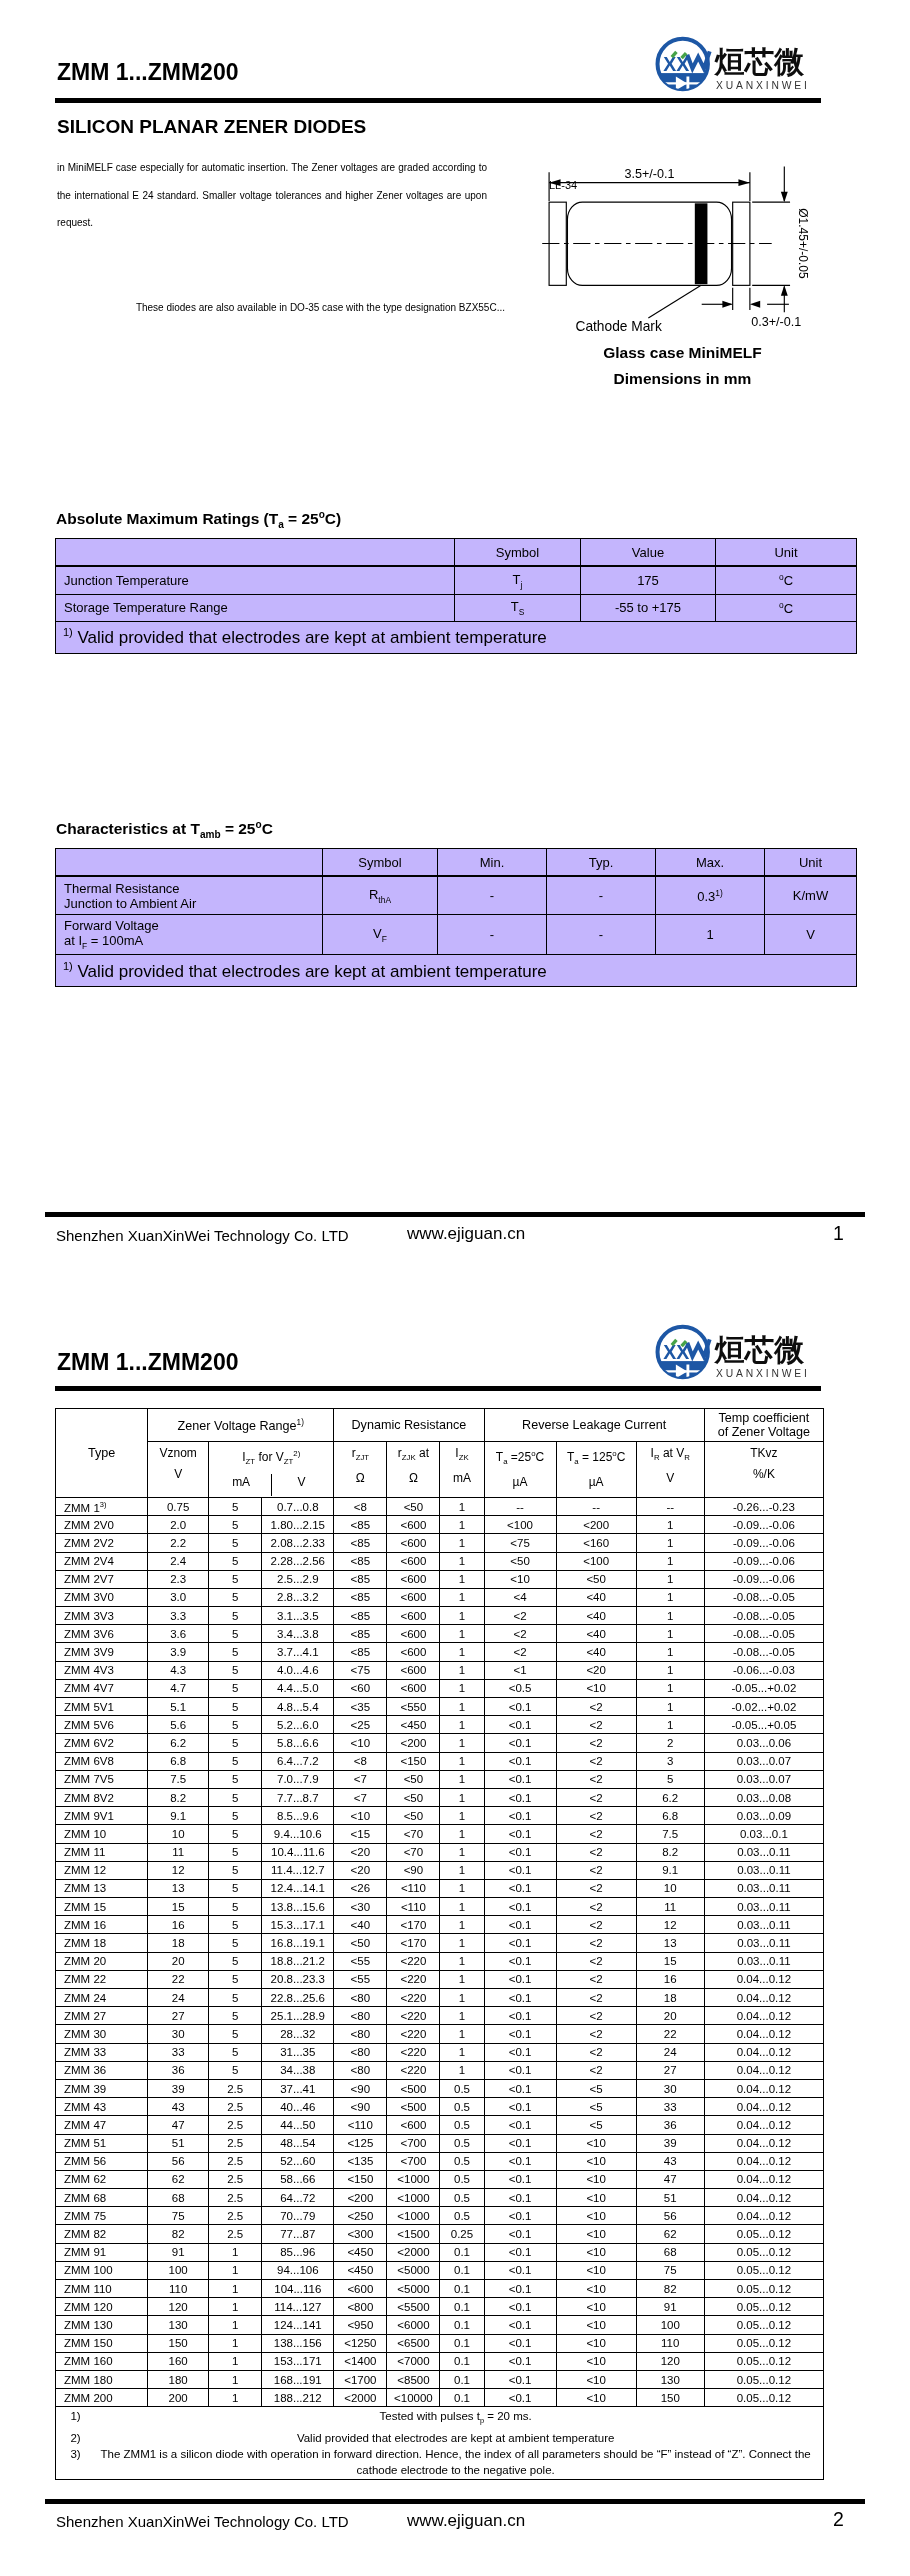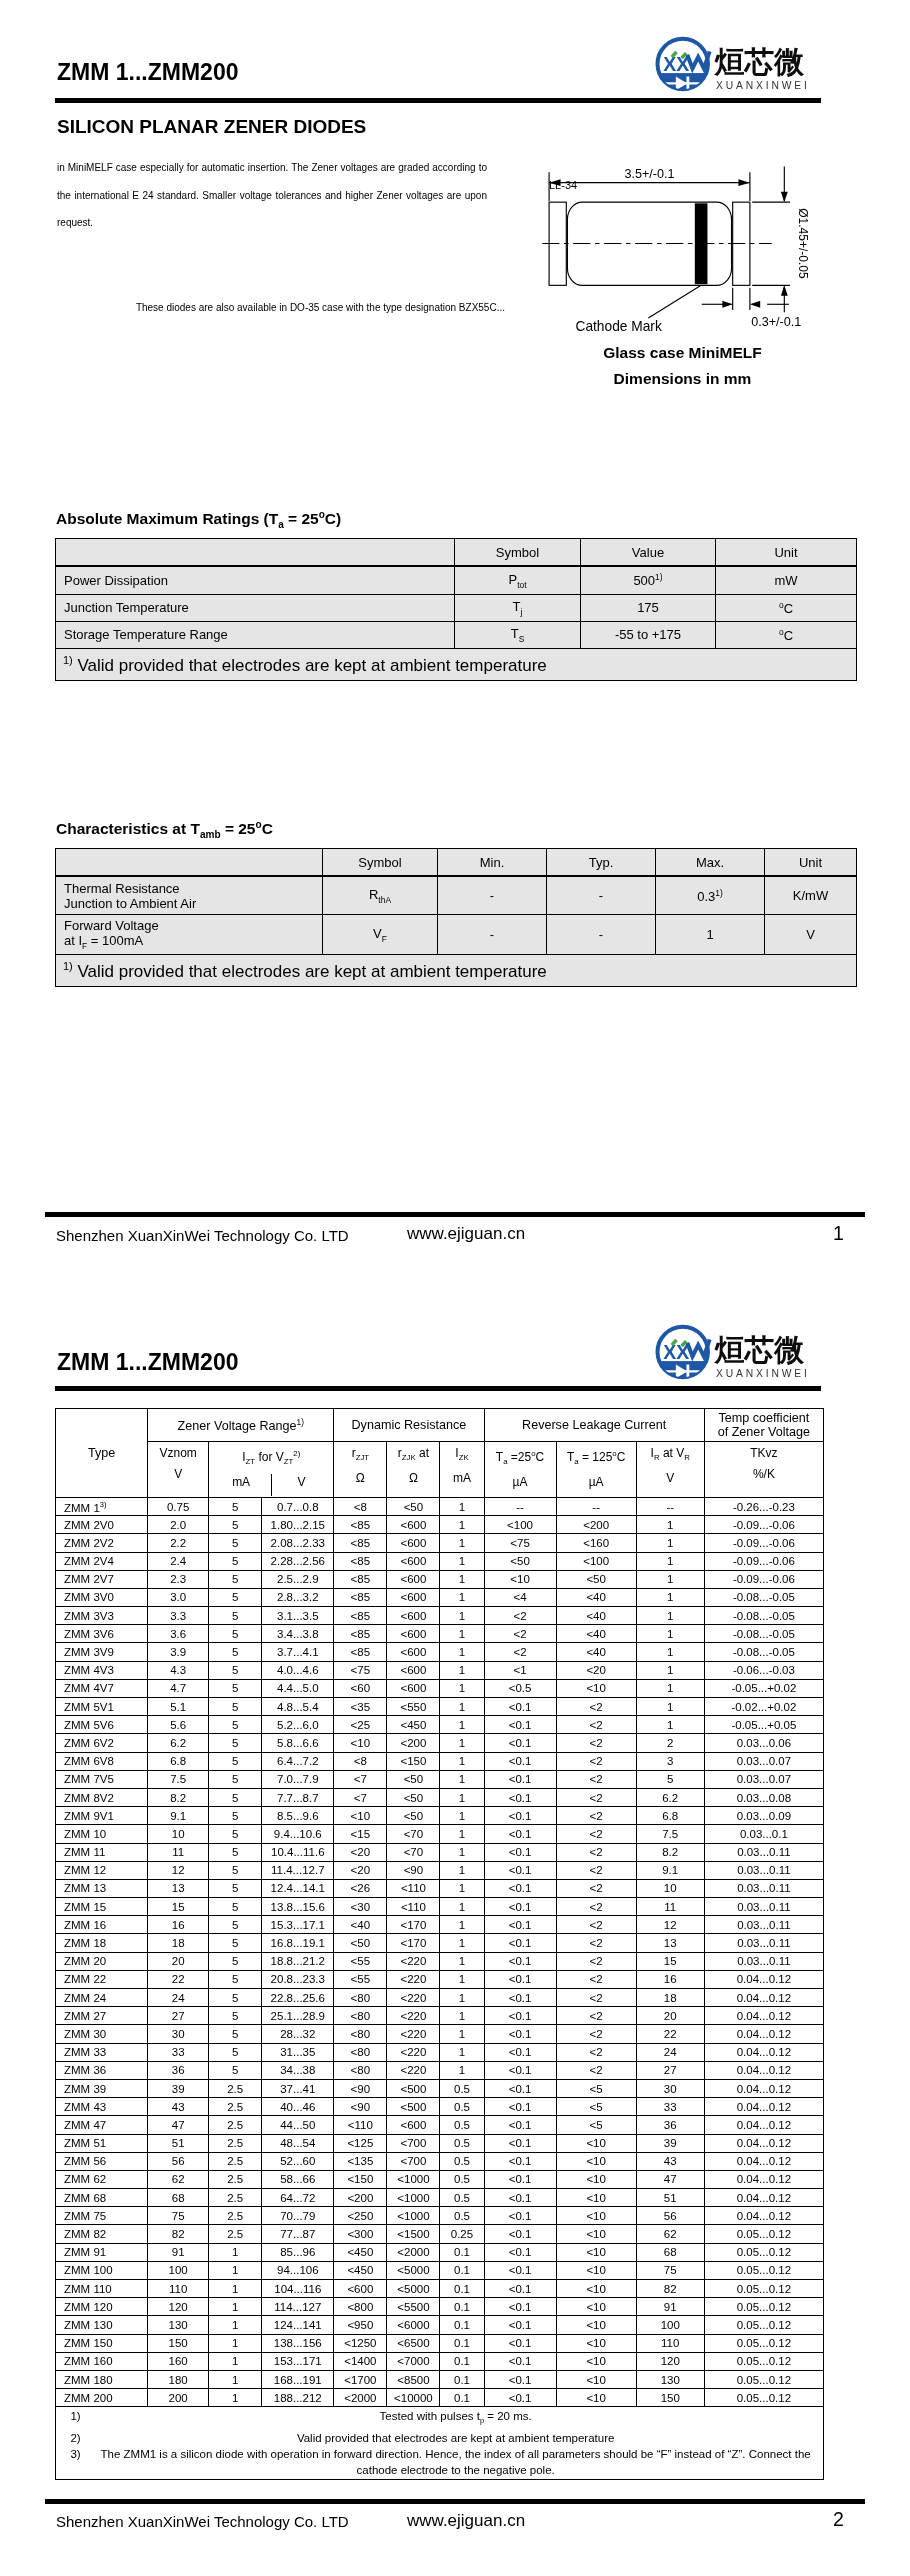--- a/index.html
+++ b/index.html
@@ -10,21 +10,21 @@
   .rule{background:#000;height:5.2px;}
   .h2{font-size:19px;font-weight:bold;}
   .h3{font-size:15.5px;font-weight:bold;}
   .body-text{font-size:10px;line-height:27.5px;text-align:justify;}
   .pkg-label{font-size:11px;margin-top:40px;}
   .caption{font-size:15.5px;font-weight:bold;text-align:center;width:275px;}
   sub{font-size:65%;}
   sup{font-size:65%;}
 
   
-  table.t1{border-collapse:collapse;table-layout:fixed;width:800px;background:#e5e5e5;}
+  table.t1{border-collapse:collapse;table-layout:fixed;width:800px;background:#c4b5fd;}
   table.t1 td{border:1.7px solid #000;font-size:13px;text-align:center;padding:3.4px 4.6px;height:19.5px;}
   table.t1 tr.head td{border-bottom-width:2.9px;}
   table.t1 td.left{text-align:left;padding-left:8px;}
   table.t1 td.fn{text-align:left;padding:4.6px 6.9px;font-size:17px;}
 
   
   table.zt{border-collapse:collapse;table-layout:fixed;width:769px;background:#fff;border:1.7px solid #000;}
   table.zt td{border:1.1px solid #000;border-top-width:1.7px;border-bottom-width:1.7px;
               font-size:11.5px;text-align:center;padding:1.1px 2.3px;height:15px;}
   table.zt td.gh{font-size:12.6px;height:30px;}
@@ -138,26 +138,20 @@
         </colgroup>
       <tbody>
           <tr class="head">
         <td></td>
         <td>Symbol</td>
         <td>Value</td>
         <td>Unit</td>
       </tr>
       </tbody>
         <tbody>
-          <tr>
-            <td class="left">Power Dissipation</td>
-            <td>P<sub>tot</sub></td>
-            <td>500<sup>1)</sup></td>
-            <td>mW</td>
-          </tr>
           <tr>
             <td class="left">Junction Temperature</td>
             <td>T<sub>j</sub></td>
             <td>175</td>
             <td><sup>o</sup>C</td>
           </tr>
           <tr>
             <td class="left">Storage Temperature Range</td>
             <td>T<sub>S</sub></td>
             <td>-55 to +175</td>

